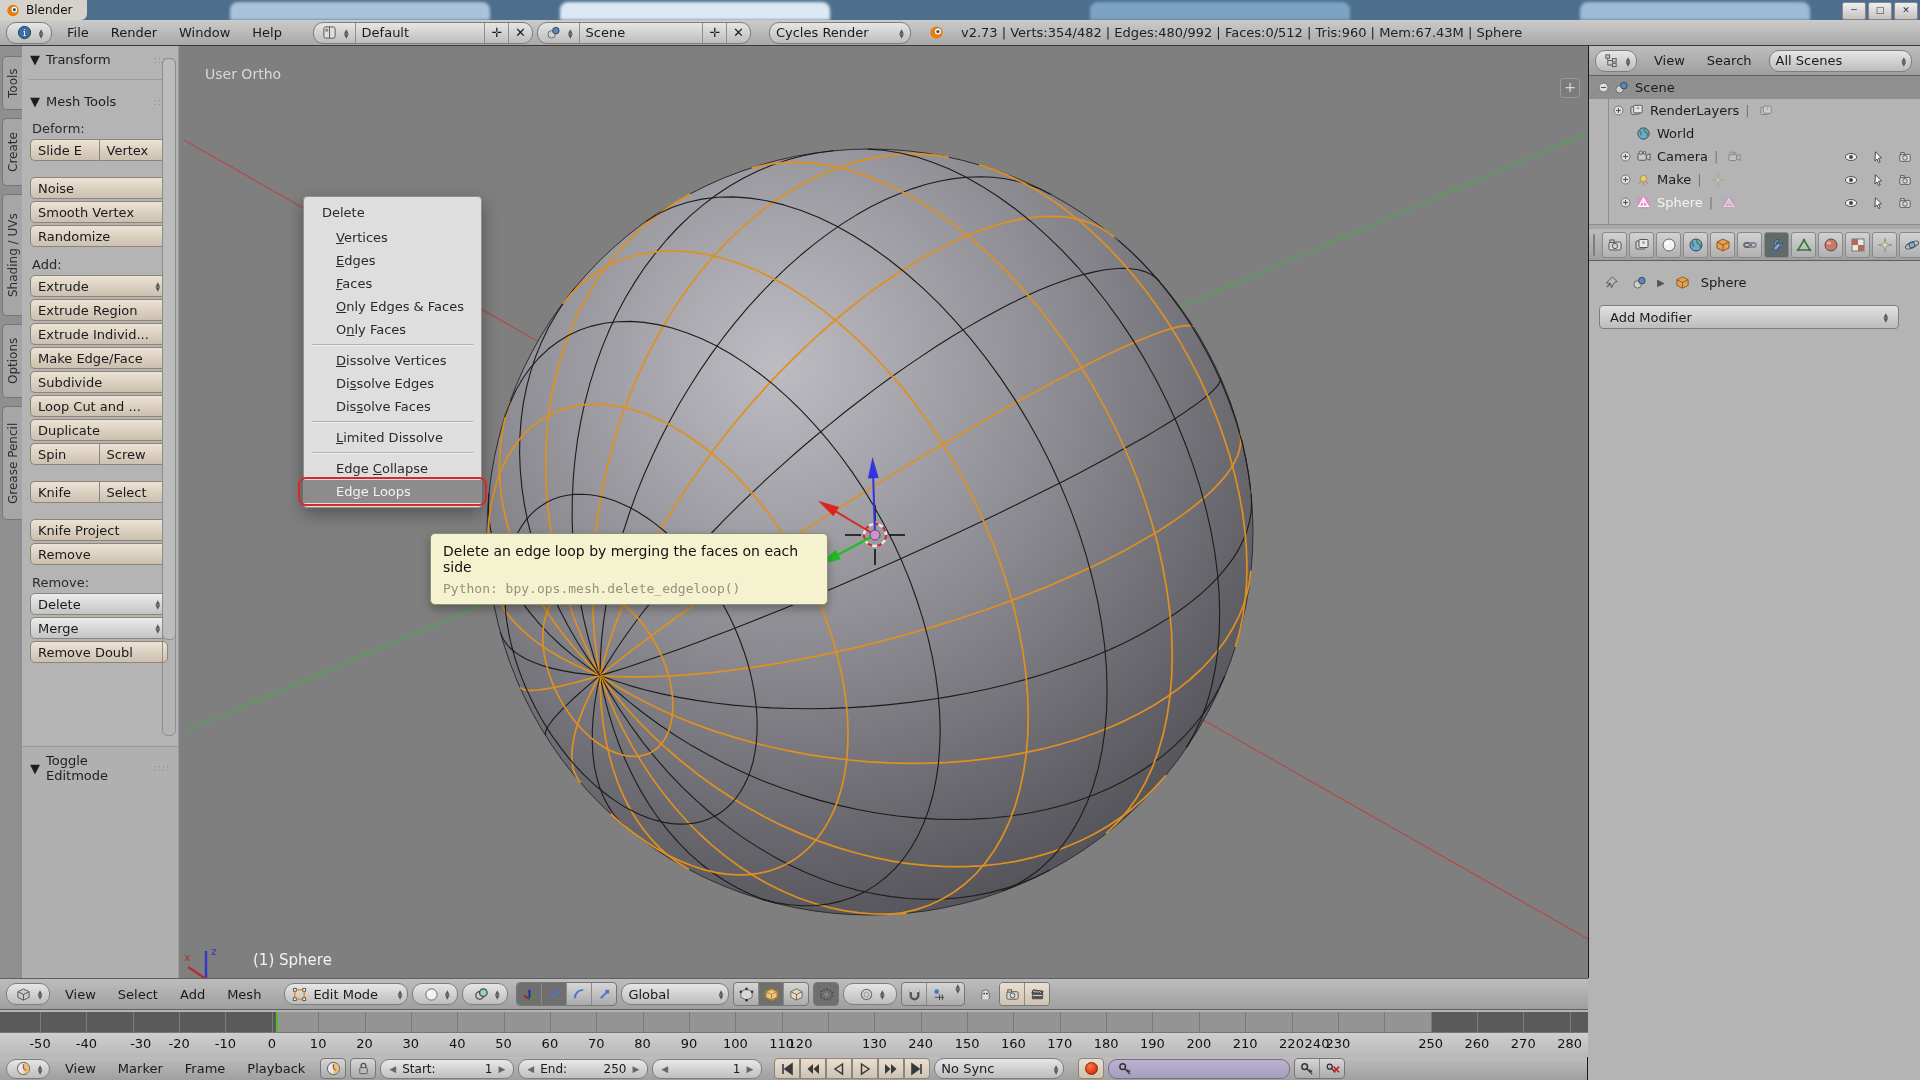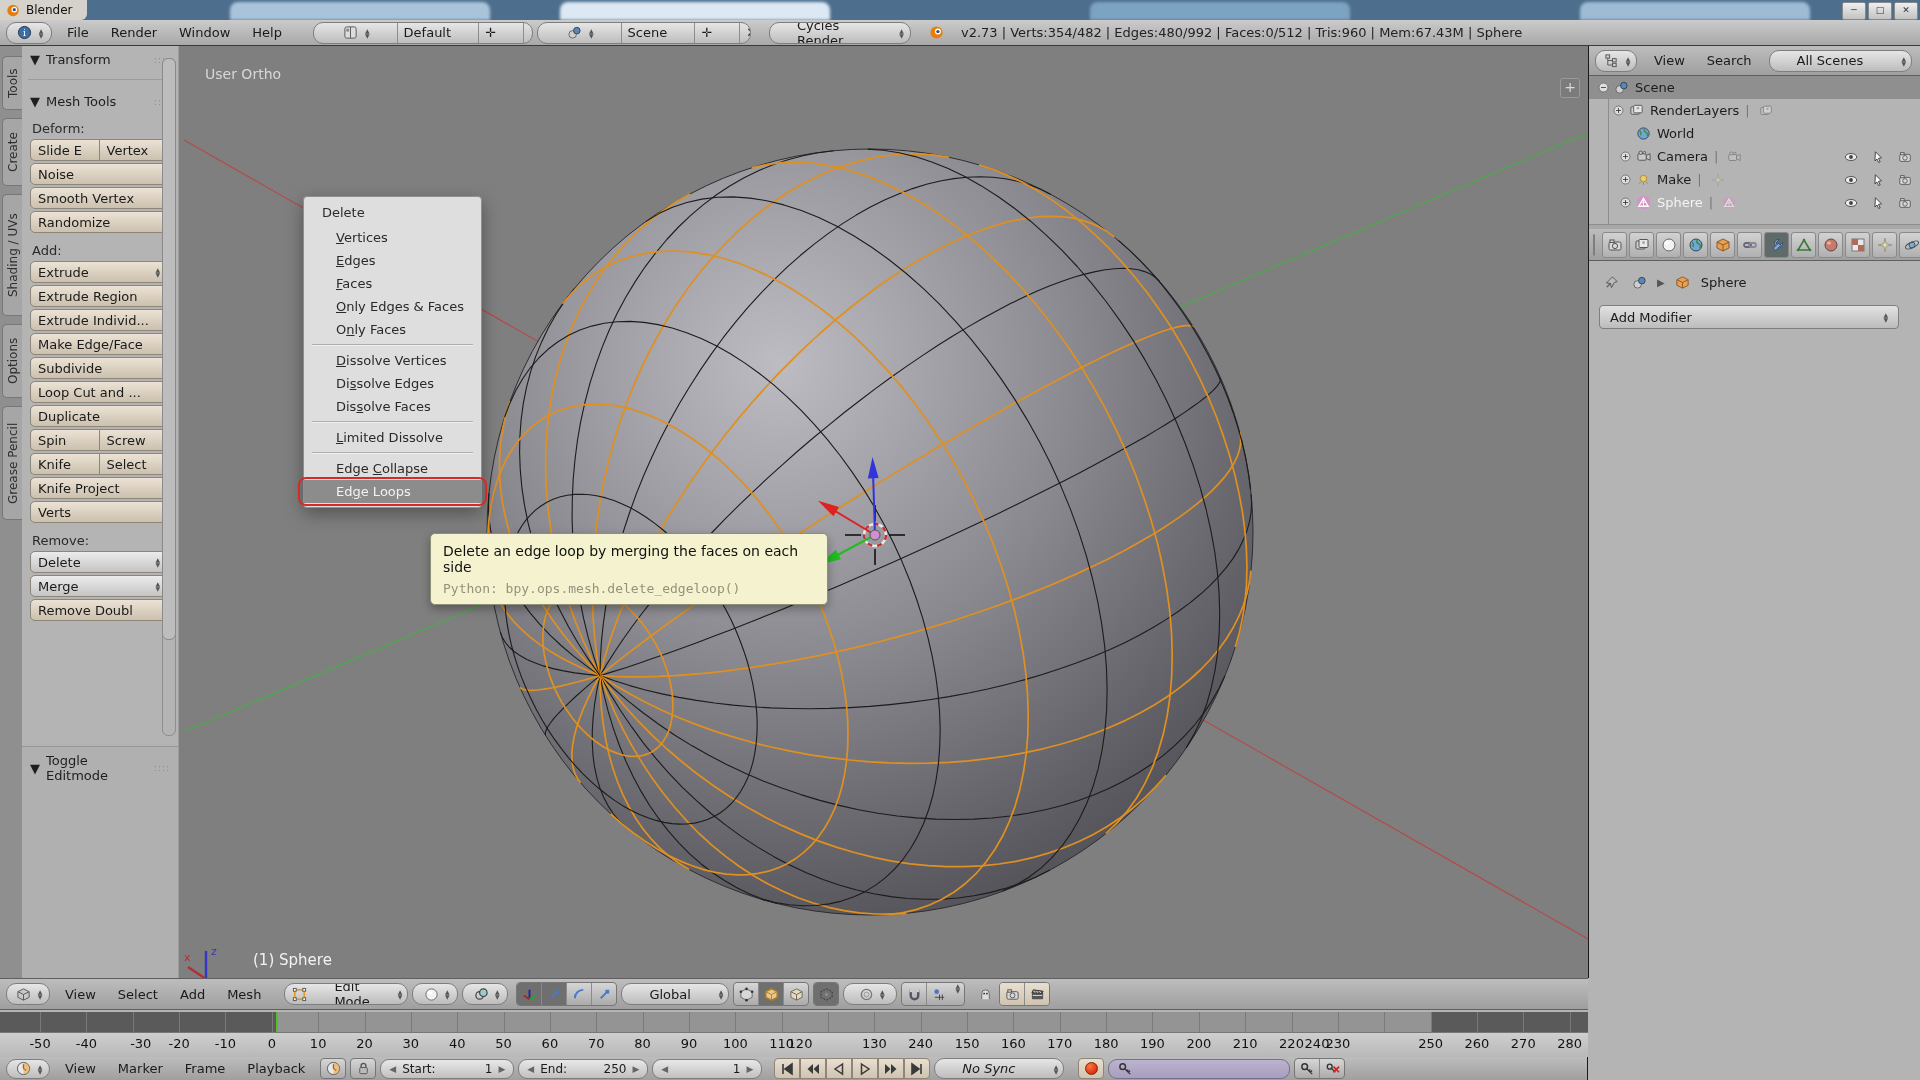--- a/index.html
+++ b/index.html
@@ -14,21 +14,21 @@
   .win-controls{position:absolute;right:2px;top:2px;display:flex;gap:2px;}
   .win-btn{width:22px;height:16px;background:linear-gradient(#efefef,#c2c2c2);border:1px solid #888;
       border-radius:2px;font-size:9px;line-height:14px;text-align:center;color:#333;}
   
   .menubar{position:absolute;left:0;top:20px;width:1920px;height:26px;
       background:linear-gradient(#cbcbcb,#a8a8a8);border-bottom:1px solid #3a3a3a;
       display:flex;align-items:center;gap:4px;padding:0 6px;box-sizing:border-box;}
   .menu-item{padding:0 11px;color:#1a1a1a;}
   .pill{display:flex;align-items:center;background:linear-gradient(#e6e6e6,#bdbdbd);
       border:1px solid #7e7e7e;border-radius:10px;height:20px;overflow:hidden;}
-  .pill .seg{display:flex;align-items:center;padding:0 6px;height:100%;margin-left:21px;}
+  .pill .seg{display:flex;align-items:center;padding:0 6px;height:100%;}
   .pill .seg+.seg{border-left:1px solid #8d8d8d;}
   .spin{display:inline-flex;flex-direction:column;font-size:6px;line-height:5px;color:#555;margin-left:4px;}
   .stats{color:#222;font-size:13px;margin-left:10px;white-space:nowrap;}
   
   .viewport{position:absolute;left:0;top:46px;width:1588px;height:932px;background:#7f7f7f;overflow:hidden;border-right:1px solid #1a1a1a;}
   .view-label{position:absolute;left:205px;top:20px;color:#d8d8d8;font-size:14px;}
   .obj-label{position:absolute;left:253px;top:905px;color:#f2f2f2;font-size:15px;}
   .plus-widget{position:absolute;right:8px;top:32px;width:18px;height:18px;border:1px solid #9a9a9a;
       border-radius:3px;color:#dadada;font-size:14px;line-height:16px;text-align:center;background:rgba(120,120,120,.5);}
   
@@ -39,21 +39,21 @@
       display:flex;align-items:center;justify-content:center;font-size:12px;color:#2e2e2e;}
   .shelfbody{position:absolute;left:22px;top:0;width:156px;height:700px;background:#b4b4b4;border-right:1px solid #9c9c9c;overflow:hidden;}
   .shelf-low{position:absolute;left:22px;top:700px;width:156px;height:232px;background:#b0b0b0;border-top:1px solid #979797;border-right:1px solid #9c9c9c;}
   .phead{display:flex;align-items:center;gap:6px;font-size:13px;color:#1e1e1e;padding:6px 8px 4px 8px;}
   .phead .grip{margin-left:auto;color:#8b8b8b;font-size:9px;letter-spacing:1px;}
   .tbtn{height:20px;margin:0 10px 2px 8px;background:linear-gradient(#ece3d5,#ccc0ae);
       border:1px solid #8d8577;border-radius:5px;display:flex;align-items:center;
       padding:0 7px;font-size:13px;color:#1a1a1a;white-space:nowrap;overflow:hidden;}
   .tbtn.gray{background:linear-gradient(#ececec,#c4c4c4);}
   .tbtn .spin{margin-left:auto;}
-  .split{display:flex;margin:0 10px 2px 8px;justify-content:center;}
+  .split{display:flex;margin:0 10px 16px 8px;justify-content:center;}
   .split .tbtn{flex:1;margin:0;border-radius:0;}
   .split .tbtn:first-child{border-radius:5px 0 0 5px;border-right:none;}
   .split .tbtn:last-child{border-radius:0 5px 5px 0;}
   .shelf-label{font-size:13px;color:#2a2a2a;padding:8px 0 3px 10px;}
   .sep{height:1px;background:#9b9b9b;margin:8px 6px;}
   .scrolltrack{position:absolute;right:2px;top:12px;width:12px;height:676px;border:1px solid #8e8e8e;border-radius:6px;}
   .scrollthumb{position:absolute;right:2px;top:12px;width:12px;height:580px;background:#bdbdbd;border:1px solid #8a8a8a;border-radius:6px;}
   
   .dmenu{position:absolute;left:303px;top:150px;width:177px;background:rgba(225,225,225,.97);
       border:1px solid #8f8f8f;border-radius:4px;box-shadow:0 6px 18px rgba(0,0,0,.35);padding-bottom:4px;}
@@ -358,21 +358,21 @@
                 <span>Knife</span>
               </div>
               <div class="tbtn">
                 <span>Select</span>
               </div>
             </div>
             <div class="tbtn">
               <span>Knife Project</span>
             </div>
             <div class="tbtn">
-              <span>Verts</span>
+              <span>Remove</span>
             </div>
           </div>
         <div class="shelf-label">Remove:</div>
         <div id="remove-area">
             <div class="tbtn gray">
               <span>Delete</span>
               <span class="spin">▲<br>▼</span>
             </div>
             <div class="tbtn gray">
               <span>Merge</span>
@@ -731,21 +731,21 @@
           <svg xmlns="http://www.w3.org/2000/svg" width="16" height="16" viewBox="0 0 16 16">
             <path d="M2 3 L7.5 8 L2 13 Z M8 3 L13.5 8 L8 13 Z" fill="#3a3a3a"></path>
           </svg>
         </div>
         <div class="pbtn">
           <svg xmlns="http://www.w3.org/2000/svg" width="16" height="16" viewBox="0 0 16 16">
             <path d="M12 3 L12 13 M3 3 L10 8 L3 13 Z" stroke="#3a3a3a" fill="#3a3a3a" stroke-width="1.6"></path>
           </svg>
         </div>
       </div>
-    <div class="pill" style="width:128px;height:19px;font-style:italic;">
+    <div class="pill" style="width:128px;height:19px;">
       <span class="seg" style="flex:1;">No Sync</span>
       <span class="spin" style="margin-right:5px;">▲<br>▼</span>
     </div>
     <div class="pbtn" style="border-radius:4px;margin-left:10px;">
       <span style="width:11px;height:11px;border-radius:50%;background:radial-gradient(circle at 35% 30%,#ff7744,#cc1500);border:1px solid #7a2a00;display:inline-block;"></span>
     </div>
     <div class="keyfield">
       <span class="iconbox">
           <svg xmlns="http://www.w3.org/2000/svg" width="15" height="15" viewBox="0 0 16 16">
             <circle cx="5" cy="6" r="3" fill="none" stroke="#333" stroke-width="1.6"></circle>

